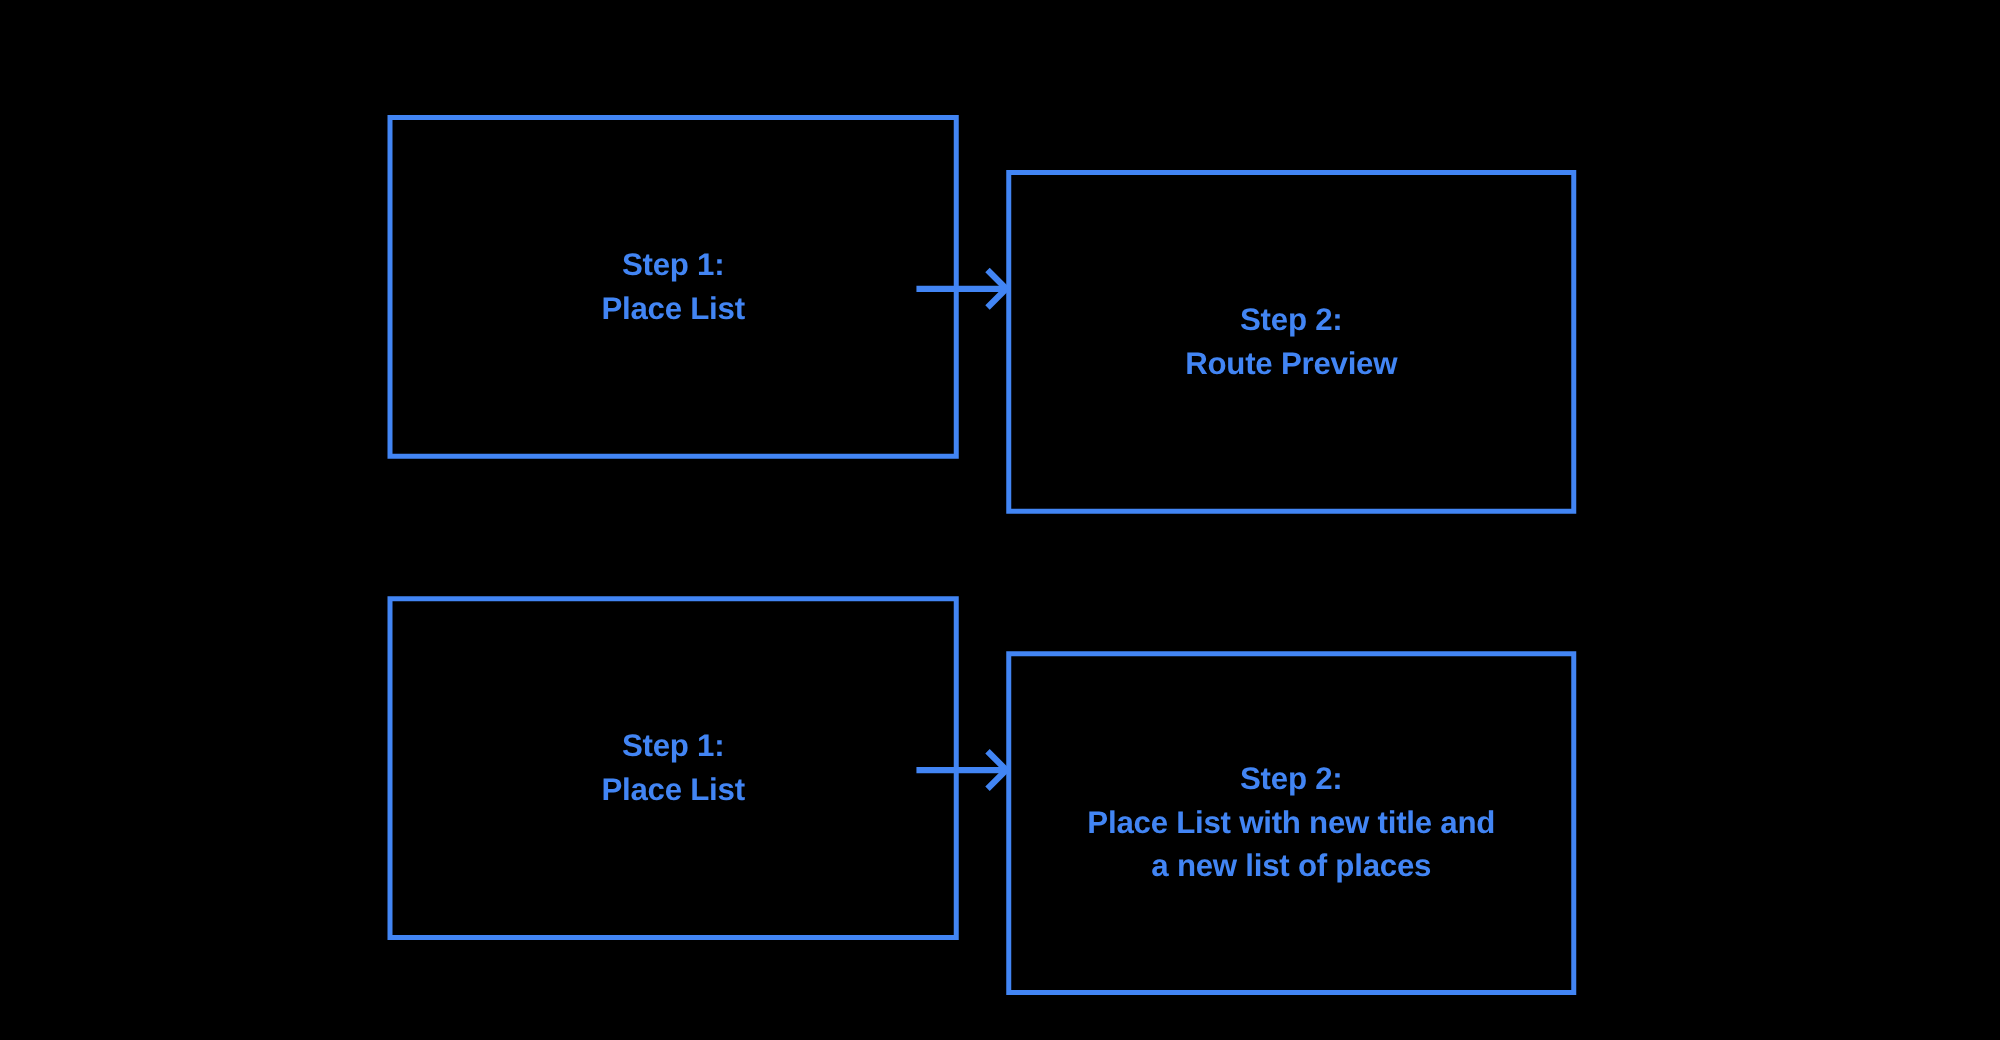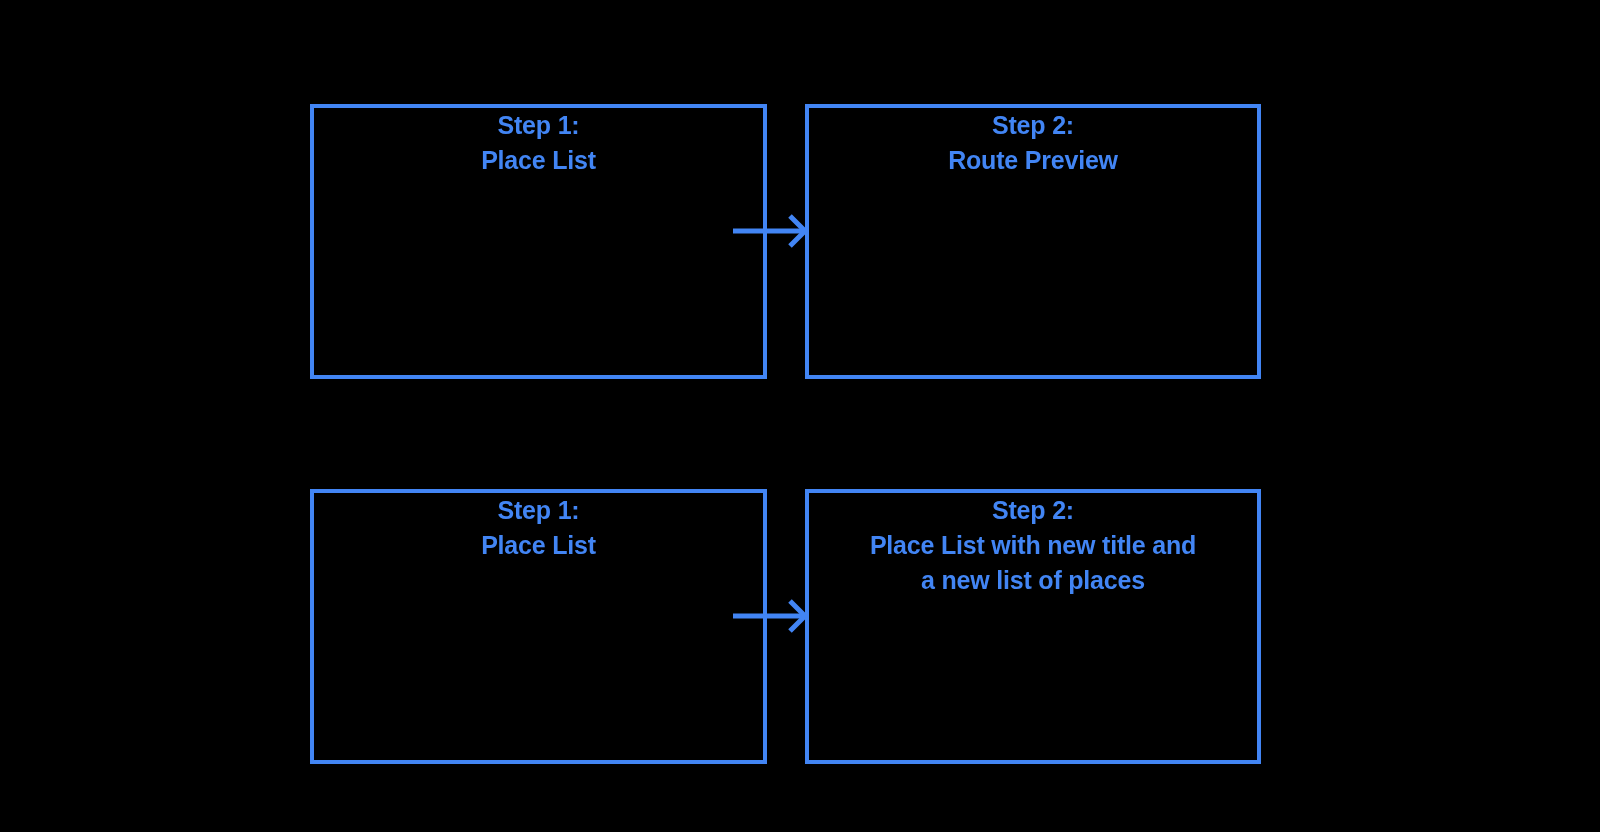--- a/index.html
+++ b/index.html
@@ -22,30 +22,31 @@
     position: absolute;
     left: 0;
     width: 1600px;
     height: 280px;
   }
   #row-top  { top: 88px; }
   #row-bottom { top: 473px; }
 
   .step-box {
     position: absolute;
-    top: 16px;
+    top: 4px;
     height: 275px;
     box-sizing: border-box;
     border: 4px solid #4285F4;
     background: transparent;
     display: flex;
+    align-items: center;
     justify-content: center;
   }
   .box-left  { left: 310px; width: 457px; }
-  .box-right { left: 805px; width: 456px; }
+  .box-right { left: 805px; width: 456px; margin-top: 44px; }
 
   .box-label {
     color: #4285F4;
     font-family: "Liberation Sans", sans-serif;
     font-weight: bold;
     font-size: 25px;
     line-height: 35px;
     text-align: center;
     letter-spacing: -0.2px;
     white-space: pre-line;

